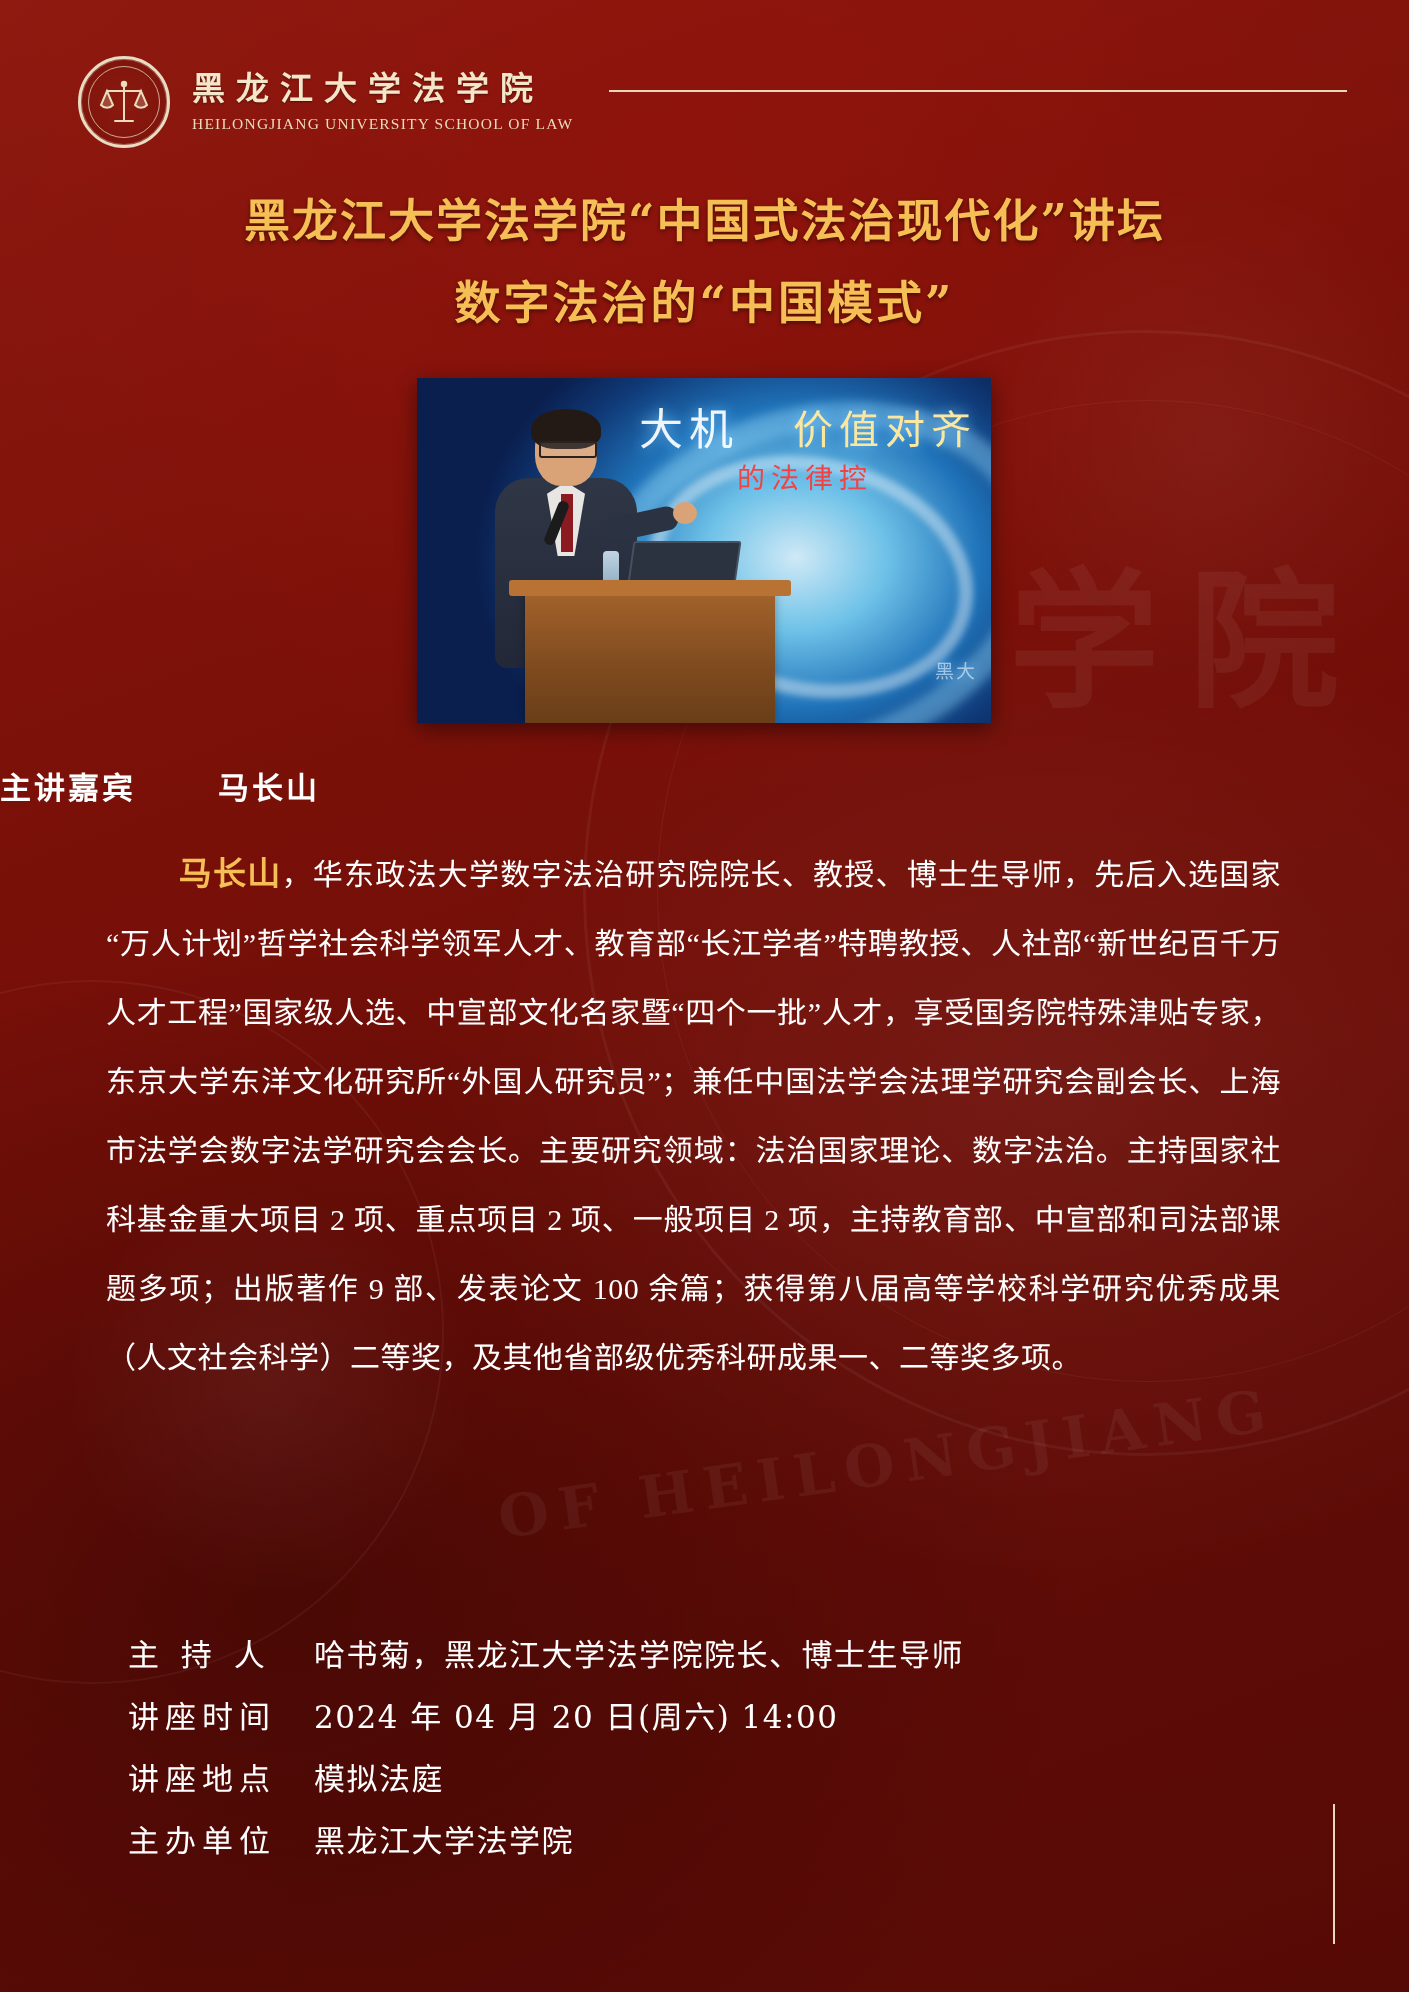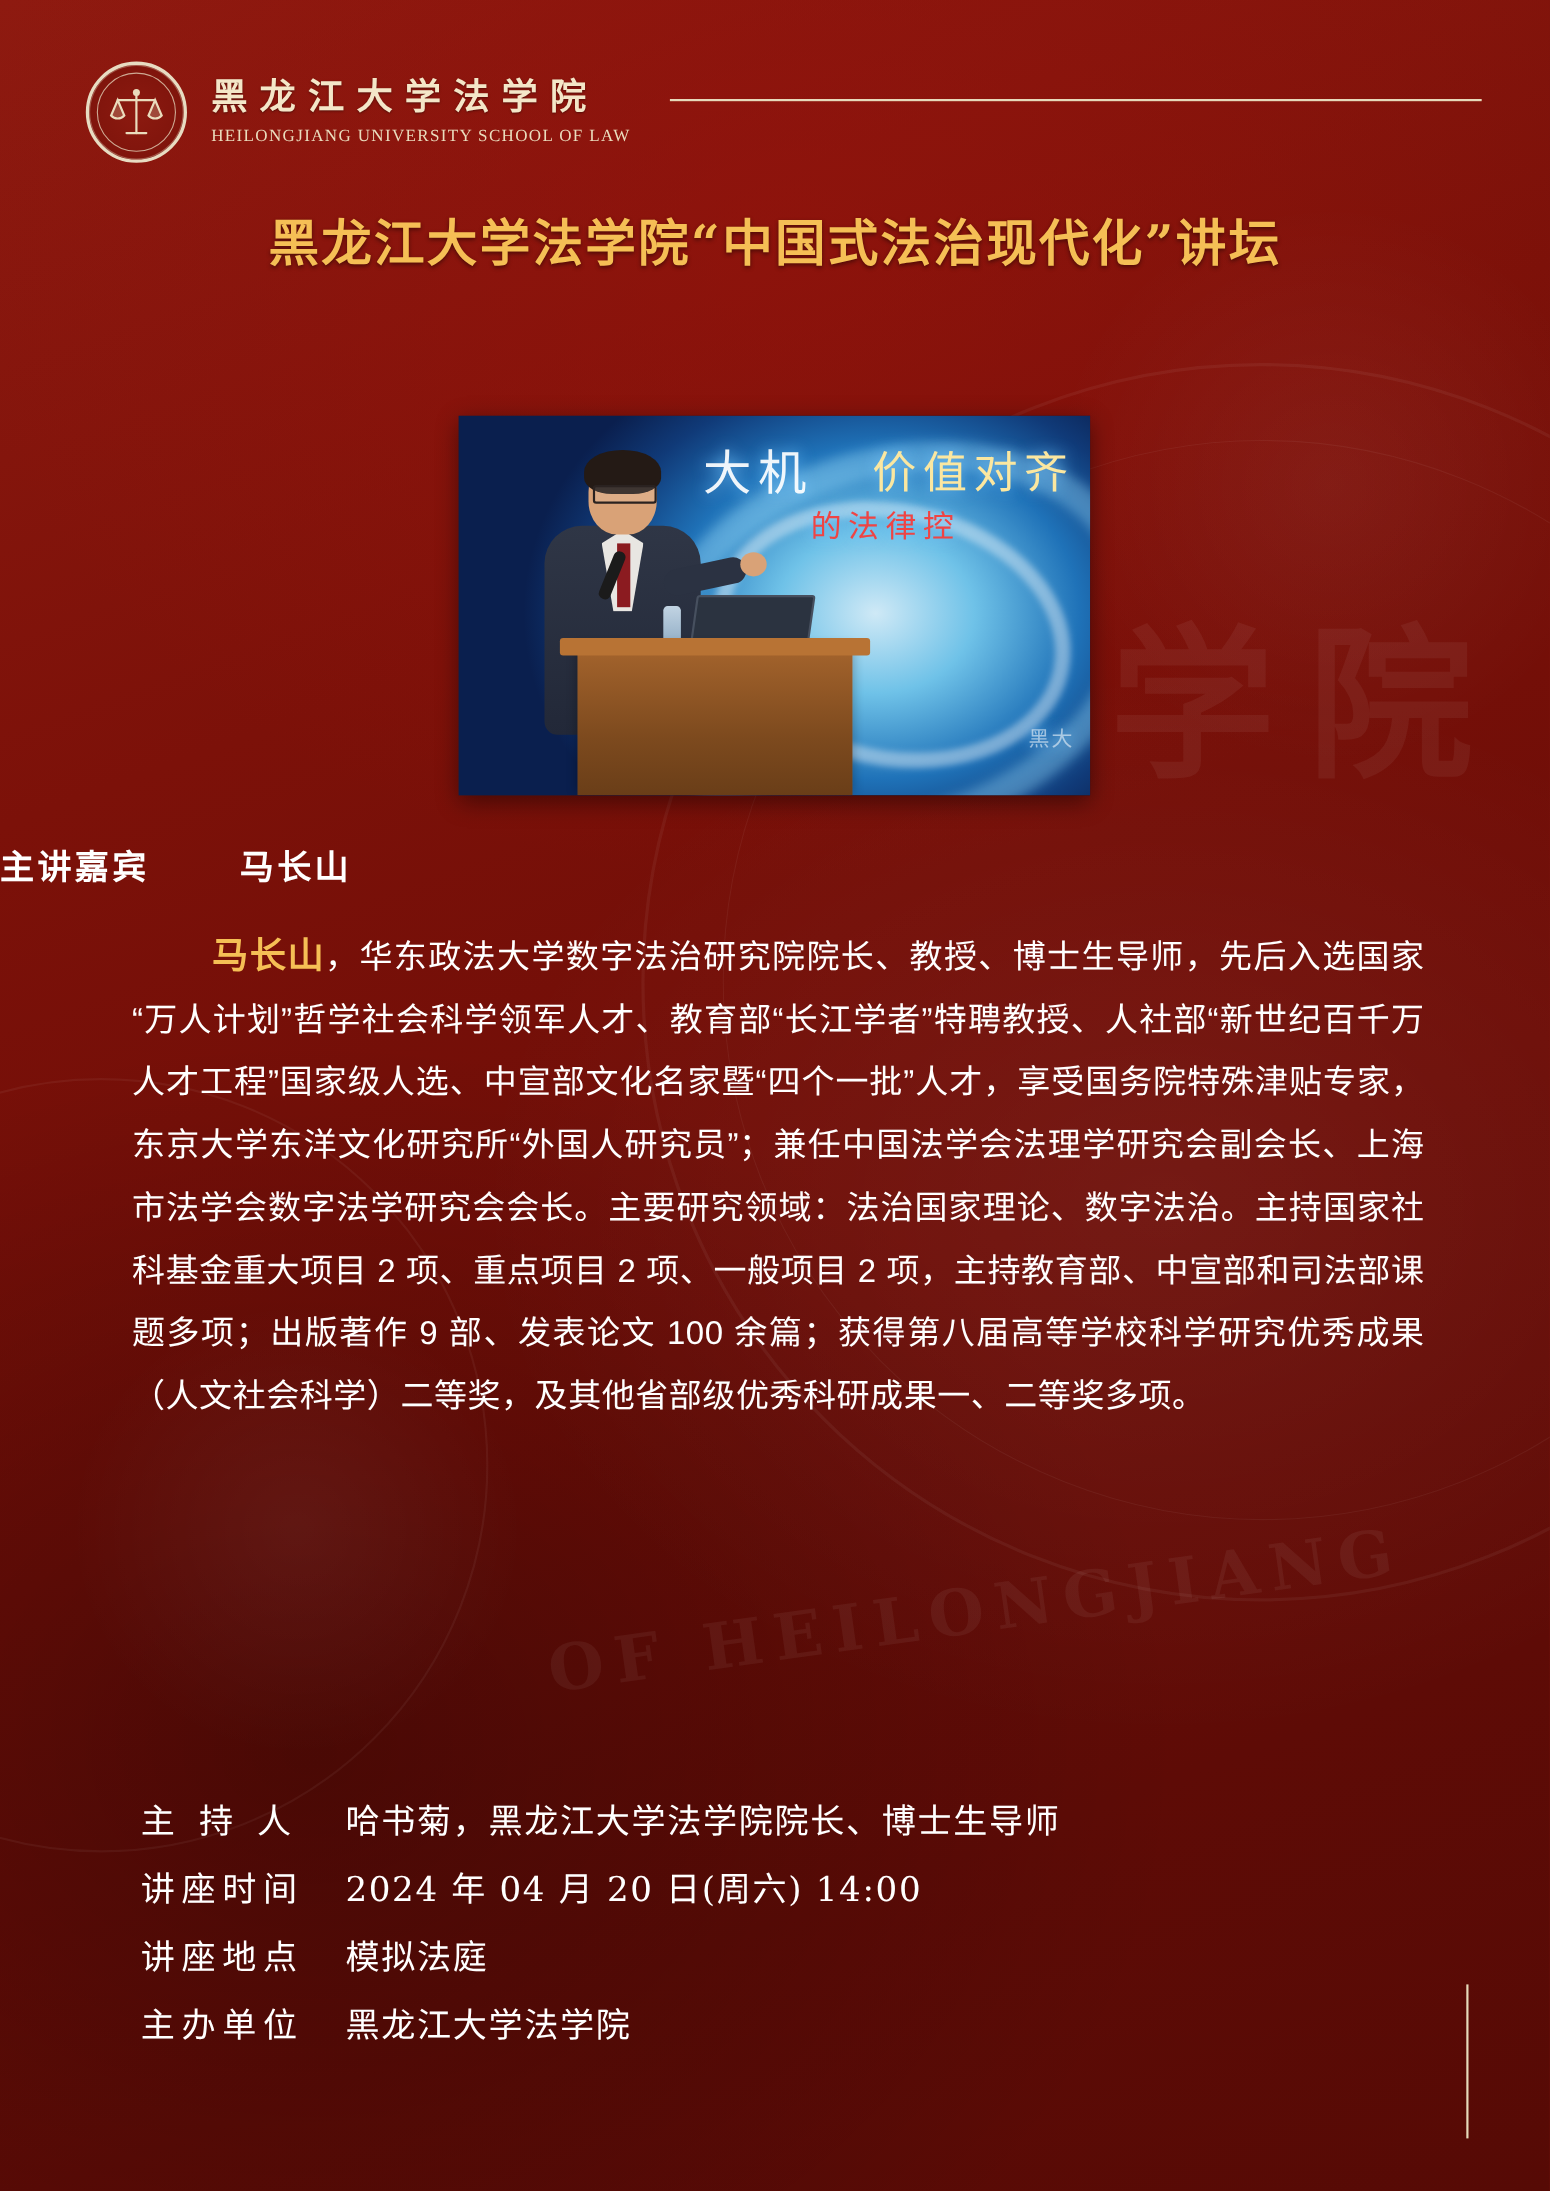--- a/index.html
+++ b/index.html
@@ -308,28 +308,28 @@
     font-weight: bold;
     letter-spacing: 3px;
     font-family: "DejaVu Serif", serif;
   }
   .guest-line .label { margin-right: 82px; }
 
   
   .bio {
     position: absolute;
     top: 840px;
-    left: 120px;
+    left: 106px;
     width: 1175px;
     color: #ffffff;
     font-size: 30px;
-    line-height: 57px;
+    line-height: 69px;
     letter-spacing: 0.5px;
     text-align: justify;
-    font-family: Liberation Sans, sans-serif;
+    font-family: Liberation Serif, serif;
   }
   .bio .indent { display: inline-block; width: 72px; }
   .bio .name-hl {
     color: #f5bf55;
     font-weight: bold;
     font-size: 33px;
   }
 
   
   .info {
@@ -394,20 +394,21 @@
     </div>
     <div class="logo-text">
       <div class="logo-cn">黑龙江大学法学院</div>
       <div class="logo-en">HEILONGJIANG UNIVERSITY SCHOOL OF LAW</div>
     </div>
     <div class="header-rule"></div>
   </div>
 
   <div class="title-block">
     <div class="title-main">黑龙江大学法学院“中国式法治现代化”讲坛</div>
+    <div class="title-sub">数字法治的“中国模式”</div>
   </div>
 
   <div class="photo">
     <div class="bg"></div>
     <div class="swoosh"></div>
     <div class="swoosh2"></div>
     <div class="screen-text st1">大机</div>
     <div class="screen-text st2">价值对齐</div>
     <div class="screen-text st3">的法律控</div>
     <div class="screen-text st4">黑大</div>

